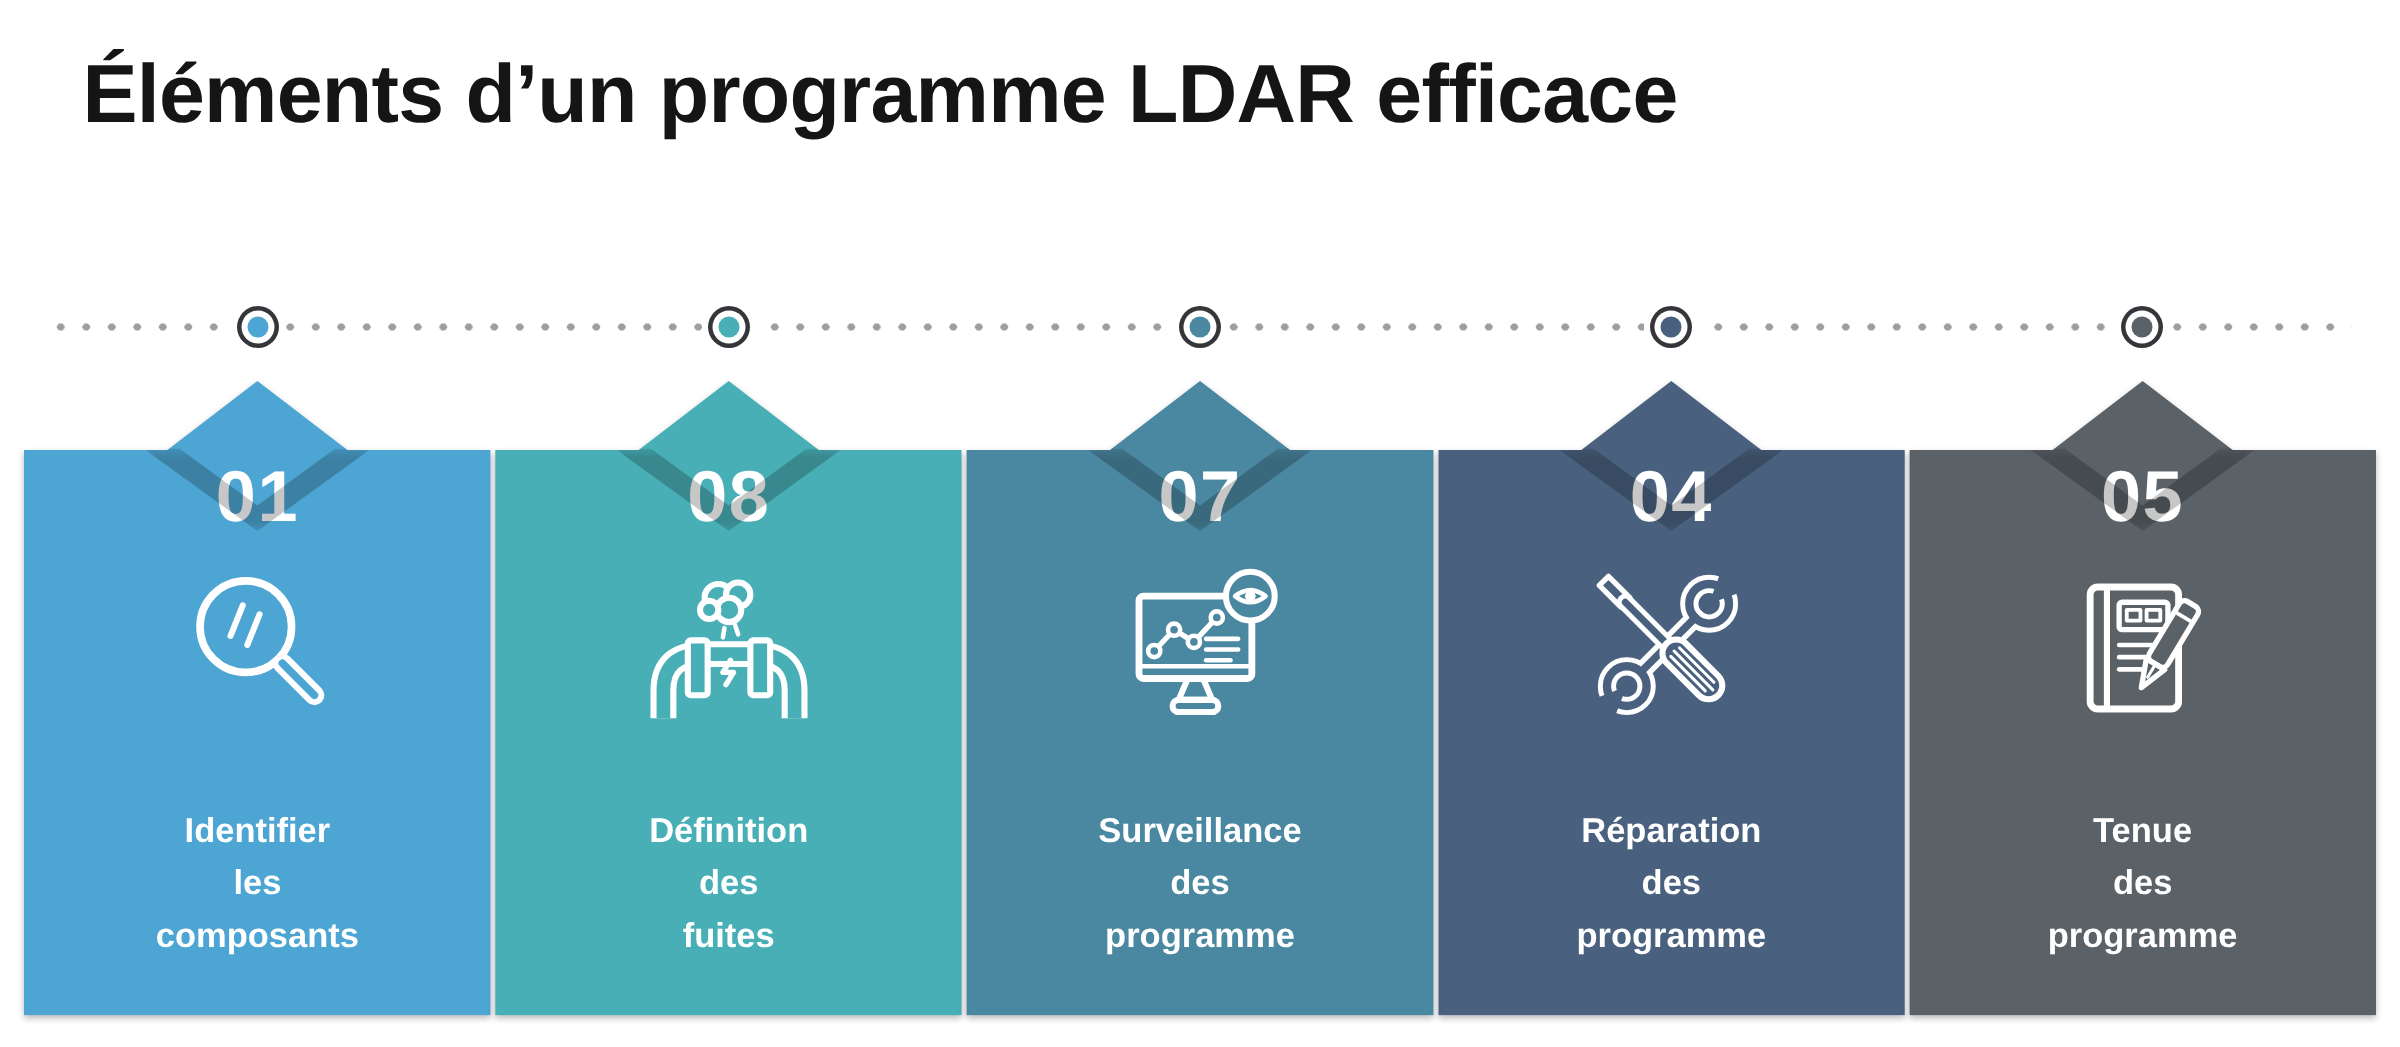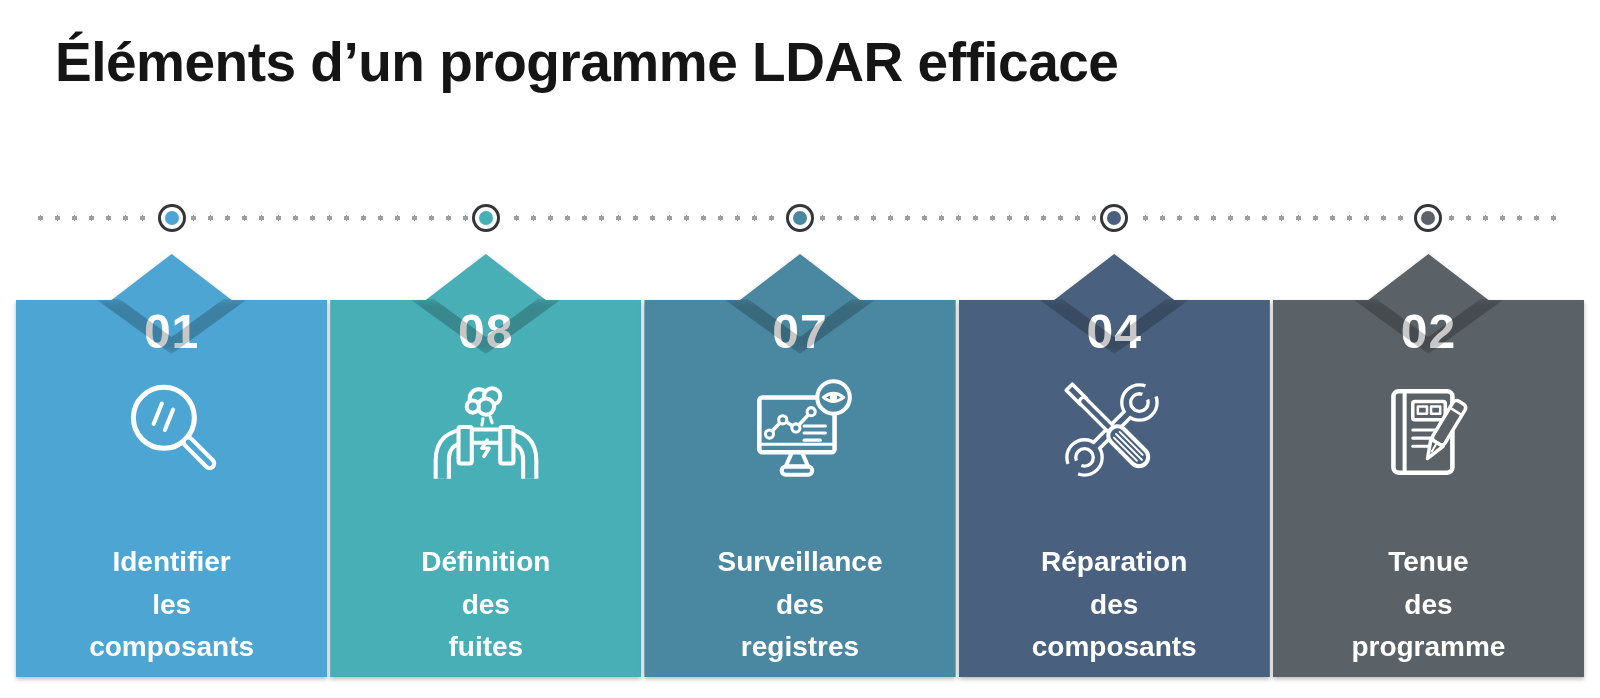--- a/index.html
+++ b/index.html
@@ -47,22 +47,22 @@
   }
   .num {
     margin-top:52px; font-size:48px; font-weight:600; letter-spacing:1px; line-height:1.1;
   }
   .icon { margin-top:12px; width:122px; height:122px; }
   .icon svg {
     width:100%; height:100%;
     fill:none; stroke:#fff; stroke-width:4.5; stroke-linecap:round; stroke-linejoin:round;
   }
   .label {
-    margin-top:auto; margin-bottom:8px;
-    font-size:28px; font-weight:600; line-height:1.52; text-align:center; white-space:pre-line;
+    margin-top:auto; margin-bottom:36px;
+    font-size:23px; font-weight:600; line-height:1.52; text-align:center; white-space:pre-line;
   }
 </style>
 </head>
 <body>
 
 <div class="canvas" style="--dot: #9e9e9e; --ring: #35363a;">
 
   <h1 class="title">Éléments d’un programme LDAR efficace</h1>
 
   <div class="timeline">
@@ -150,21 +150,21 @@
             <line x1="64" y1="68" x2="80" y2="68" stroke-width="3"></line>
             <path d="M52 80 L46 94 H68 L62 80" stroke-width="4"></path>
             <rect x="42" y="94" width="30" height="8" rx="4" stroke-width="4"></rect>
             <circle cx="93" cy="26" r="16" fill="var(--c)" stroke-width="4"></circle>
             <path d="M83 26 Q93 18 103 26 Q93 34 83 26 Z" stroke-width="3"></path>
             <circle cx="93" cy="26" r="3.5" fill="#fff" stroke="none"></circle>
           </svg>
         </div>
         <div class="label">Surveillance
 des
-registres</div>
+programme</div>
       </div>
     </div>
 
     <div class="card-wrap">
       <div class="card" style="--c: #49617e;">
         <div class="fold"></div>
         <div class="num">04</div>
         <div class="icon">
           <svg viewBox="0 0 120 120">
 
@@ -183,28 +183,28 @@
             <g transform="rotate(-45 74 74)">
               <rect x="65" y="50" width="18" height="48" rx="9" fill="var(--c)" stroke-width="4"></rect>
               <line x1="70" y1="58" x2="70" y2="90" stroke-width="2"></line>
               <line x1="74" y1="57" x2="74" y2="93" stroke-width="2"></line>
               <line x1="78" y1="58" x2="78" y2="90" stroke-width="2"></line>
             </g>
           </svg>
         </div>
         <div class="label">Réparation
 des
-composants</div>
+programme</div>
       </div>
     </div>
 
     <div class="card-wrap">
       <div class="card" style="--c: #5a6167;">
         <div class="fold"></div>
-        <div class="num">02</div>
+        <div class="num">05</div>
         <div class="icon">
           <svg viewBox="0 0 120 120">
             <rect x="26" y="20" width="58" height="80" rx="5" stroke-width="4.5"></rect>
             <rect x="84" y="34" width="7" height="12" rx="2" stroke-width="3"></rect>
             <line x1="37" y1="20" x2="37" y2="100" stroke-width="4"></line>
             <rect x="45" y="30" width="32" height="18" rx="2" stroke-width="3.5"></rect>
             <rect x="50" y="35" width="9" height="7" stroke-width="2.5"></rect>
             <rect x="63" y="35" width="9" height="7" stroke-width="2.5"></rect>
             <line x1="45" y1="58" x2="77" y2="58" stroke-width="3"></line>
             <line x1="45" y1="66" x2="77" y2="66" stroke-width="3"></line>

